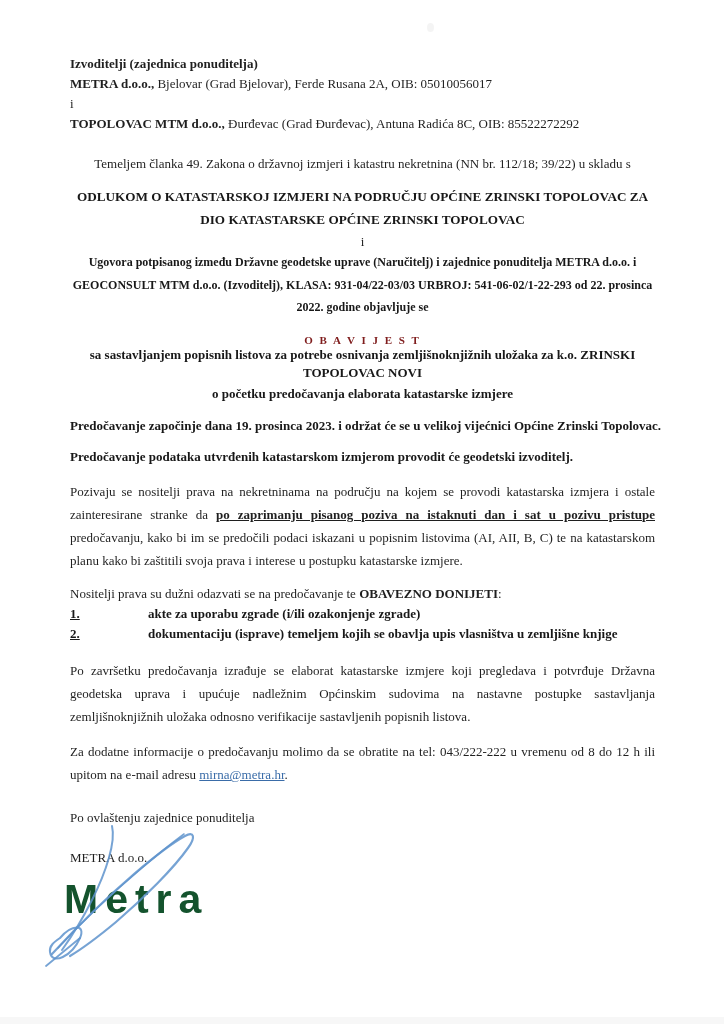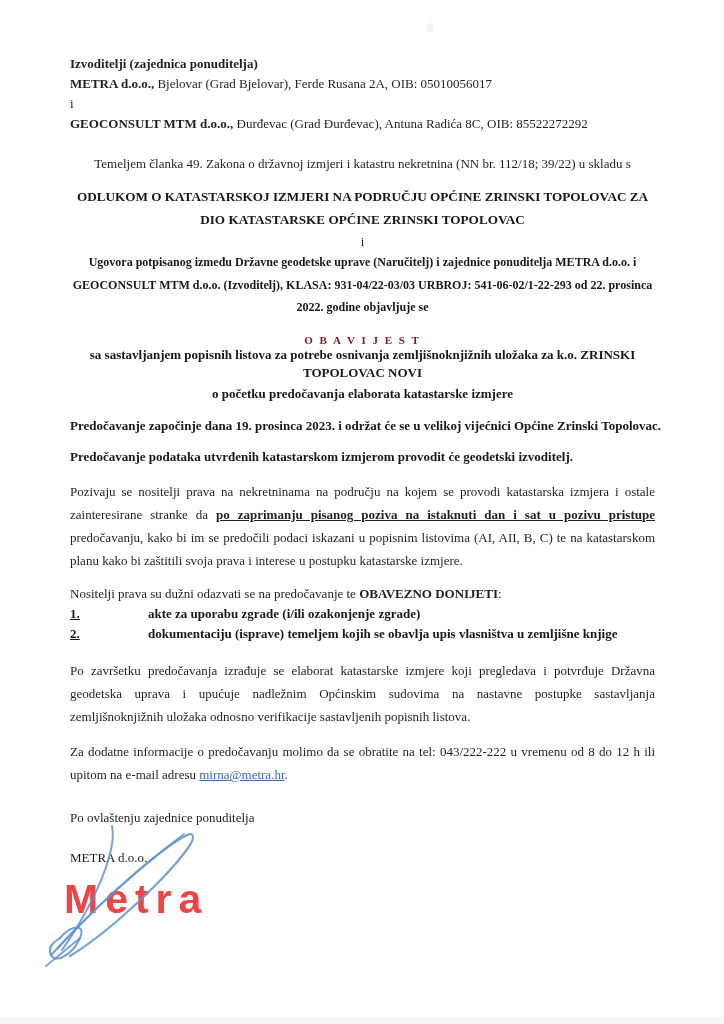--- a/index.html
+++ b/index.html
@@ -62,21 +62,21 @@
   .obligations-intro { font-size: 13px; line-height: 20px; }
   .list-item { display: flex; font-size: 13px; line-height: 20px; font-weight: bold; color: #181818; }
   .list-item .num { width: 78px; flex: 0 0 78px; text-decoration: underline; }
   .email-link { color: #3a6ca8; text-decoration: underline; cursor: pointer; }
   .closing { margin-top: 22px; font-size: 13px; line-height: 20px; }
   .company-line { margin-top: 20px; font-size: 13px; line-height: 20px; }
   .logo-block { margin-top: 12px; margin-left: -6px; font-family: "Liberation Sans", sans-serif; }
   .logo-name {
     font-size: 41px; font-weight: bold;
     letter-spacing: 7px; line-height: 38px;
-    color: #ef4444;
+    color: #14532d;
   }
   .logo-address {
     margin-top: -1px; margin-left: 2px;
     font-size: 10px; font-weight: bold;
     letter-spacing: 0.4px;
     color: #1c2844;
   }
   .signature-svg {
     position: absolute; left: 36px; top: 798px;
     width: 175px; height: 175px;
@@ -99,21 +99,21 @@
 </style>
 </head>
 <body>
 
 <div class="page">
 
   <div class="parties">
     <p class="bold">Izvoditelji (zajednica ponuditelja)</p>
     <p><span class="bold">METRA d.o.o.,</span><span> Bjelovar (Grad Bjelovar), Ferde Rusana 2A, OIB: 05010056017</span></p>
     <p>i</p>
-    <p><span class="bold">GEOCONSULT MTM d.o.o.,</span><span> Đurđevac (Grad Đurđevac), Antuna Radića 8C, OIB: 85522272292</span></p>
+    <p><span class="bold">TOPOLOVAC MTM d.o.o.,</span><span> Đurđevac (Grad Đurđevac), Antuna Radića 8C, OIB: 85522272292</span></p>
   </div>
 
   <p class="legal-basis centered">Temeljem članka 49. Zakona o državnoj izmjeri i katastru nekretnina (NN br. 112/18; 39/22) u skladu s</p>
 
   <h1 class="decision-title">ODLUKOM O KATASTARSKOJ IZMJERI NA PODRUČJU OPĆINE ZRINSKI TOPOLOVAC ZA DIO KATASTARSKE OPĆINE ZRINSKI TOPOLOVAC</h1>
 
   <p class="conj2 centered">i</p>
 
   <p class="contract">Ugovora potpisanog između Državne geodetske uprave (Naručitelj) i zajednice ponuditelja METRA d.o.o. i GEOCONSULT MTM d.o.o. (Izvoditelj), KLASA: 931-04/22-03/03 URBROJ: 541-06-02/1-22-293 od 22. prosinca 2022. godine objavljuje se</p>
 

